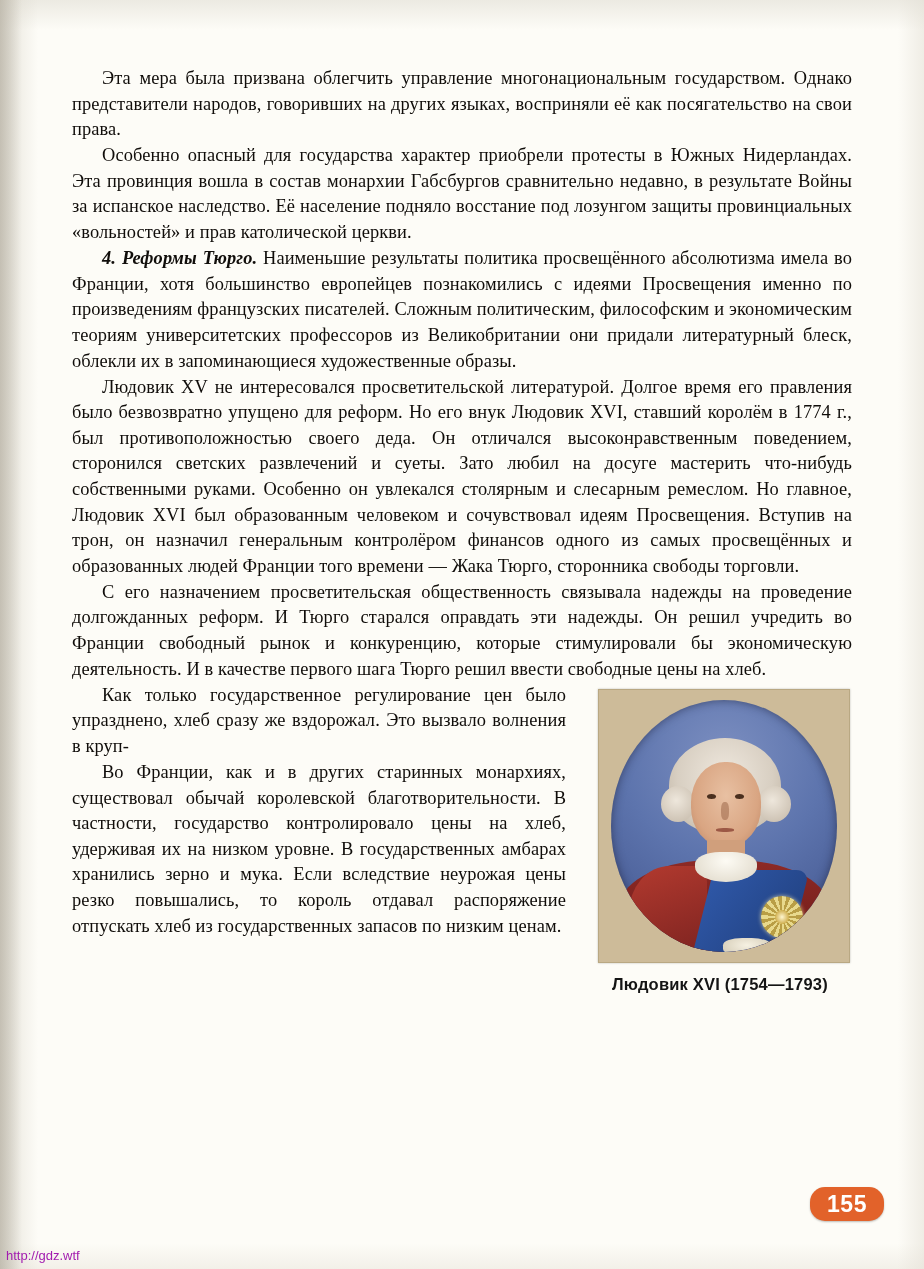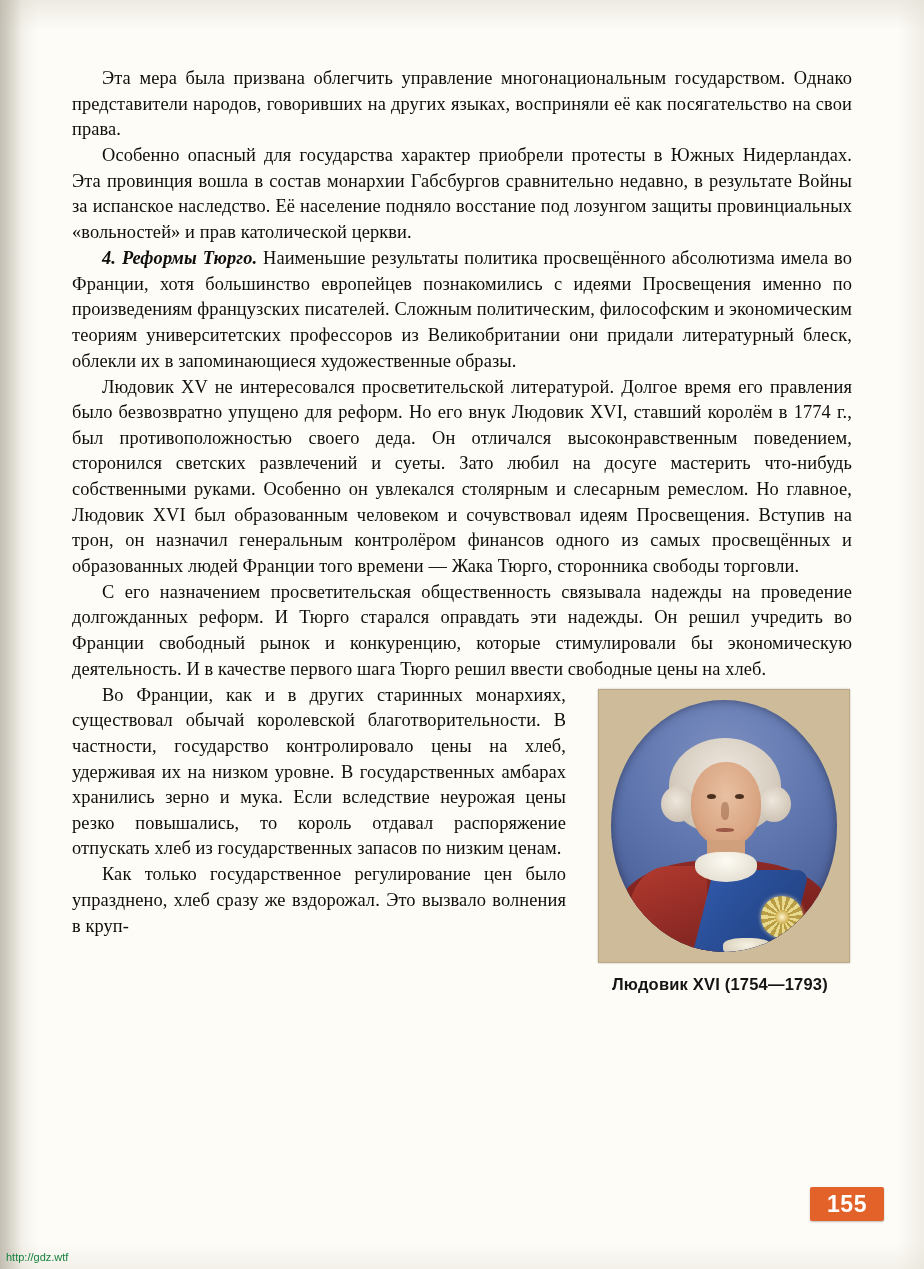--- a/index.html
+++ b/index.html
@@ -214,40 +214,40 @@
     letter-spacing: 0.2px;
     font-weight: bold;
   }
   .page-number-box {
     position: absolute;
     right: 40px;
     bottom: 48px;
     width: 74px;
     height: 34px;
     background: #e2622a;
-    border-radius: 2px;
+    border-radius: 15px;
     display: flex;
     align-items: center;
     justify-content: center;
     box-shadow: 0 1px 2px rgba(0,0,0,0.25);
   }
   .page-number {
     color: #ffffff;
     font-family: "Liberation Sans", sans-serif;
     font-size: 23px;
     font-weight: bold;
     letter-spacing: 0.5px;
   }
   .watermark {
     position: absolute;
     left: 6px;
     bottom: 6px;
     font-family: "Liberation Sans", sans-serif;
-    font-size: 11px;
-    color: #15803d;
+    font-size: 13px;
+    color: #a21caf;
   }
   .spine-shadow {
     position: absolute;
     left: 0; top: 0;
     width: 22px; height: 1269px;
     background: linear-gradient(to right, rgba(170,164,150,0.55), rgba(255,255,255,0));
     pointer-events: none;
   }
 </style>
 </head>
@@ -286,23 +286,23 @@
             <div class="neck"></div>
             <div class="cravat"></div>
             <div class="star-order"></div>
             <div class="star-core"></div>
             <div class="lace"></div>
           </div>
         </div>
         <div class="caption">Людовик XVI (1754—1793)</div>
       </div>
 
+      <p class="para">Как только государственное регулирование цен было упразднено, хлеб сразу же вздорожал. Это вызвало волнения в круп-</p>
+
       <p class="para">Во Франции, как и в других старинных монархиях, существовал обычай королевской благотворительности. В частности, государство контролировало цены на хлеб, удерживая их на низком уровне. В государственных амбарах хранились зерно и мука. Если вследствие неурожая цены резко повышались, то король отдавал распоряжение отпускать хлеб из государственных запасов по низким ценам.</p>
-
-      <p class="para">Как только государственное регулирование цен было упразднено, хлеб сразу же вздорожал. Это вызвало волнения в круп-</p>
     </div>
 
   </div>
 
   <div class="page-number-box">
     <span class="page-number">155</span>
   </div>
 
   <div class="watermark">http://gdz.wtf</div>
 </div>

